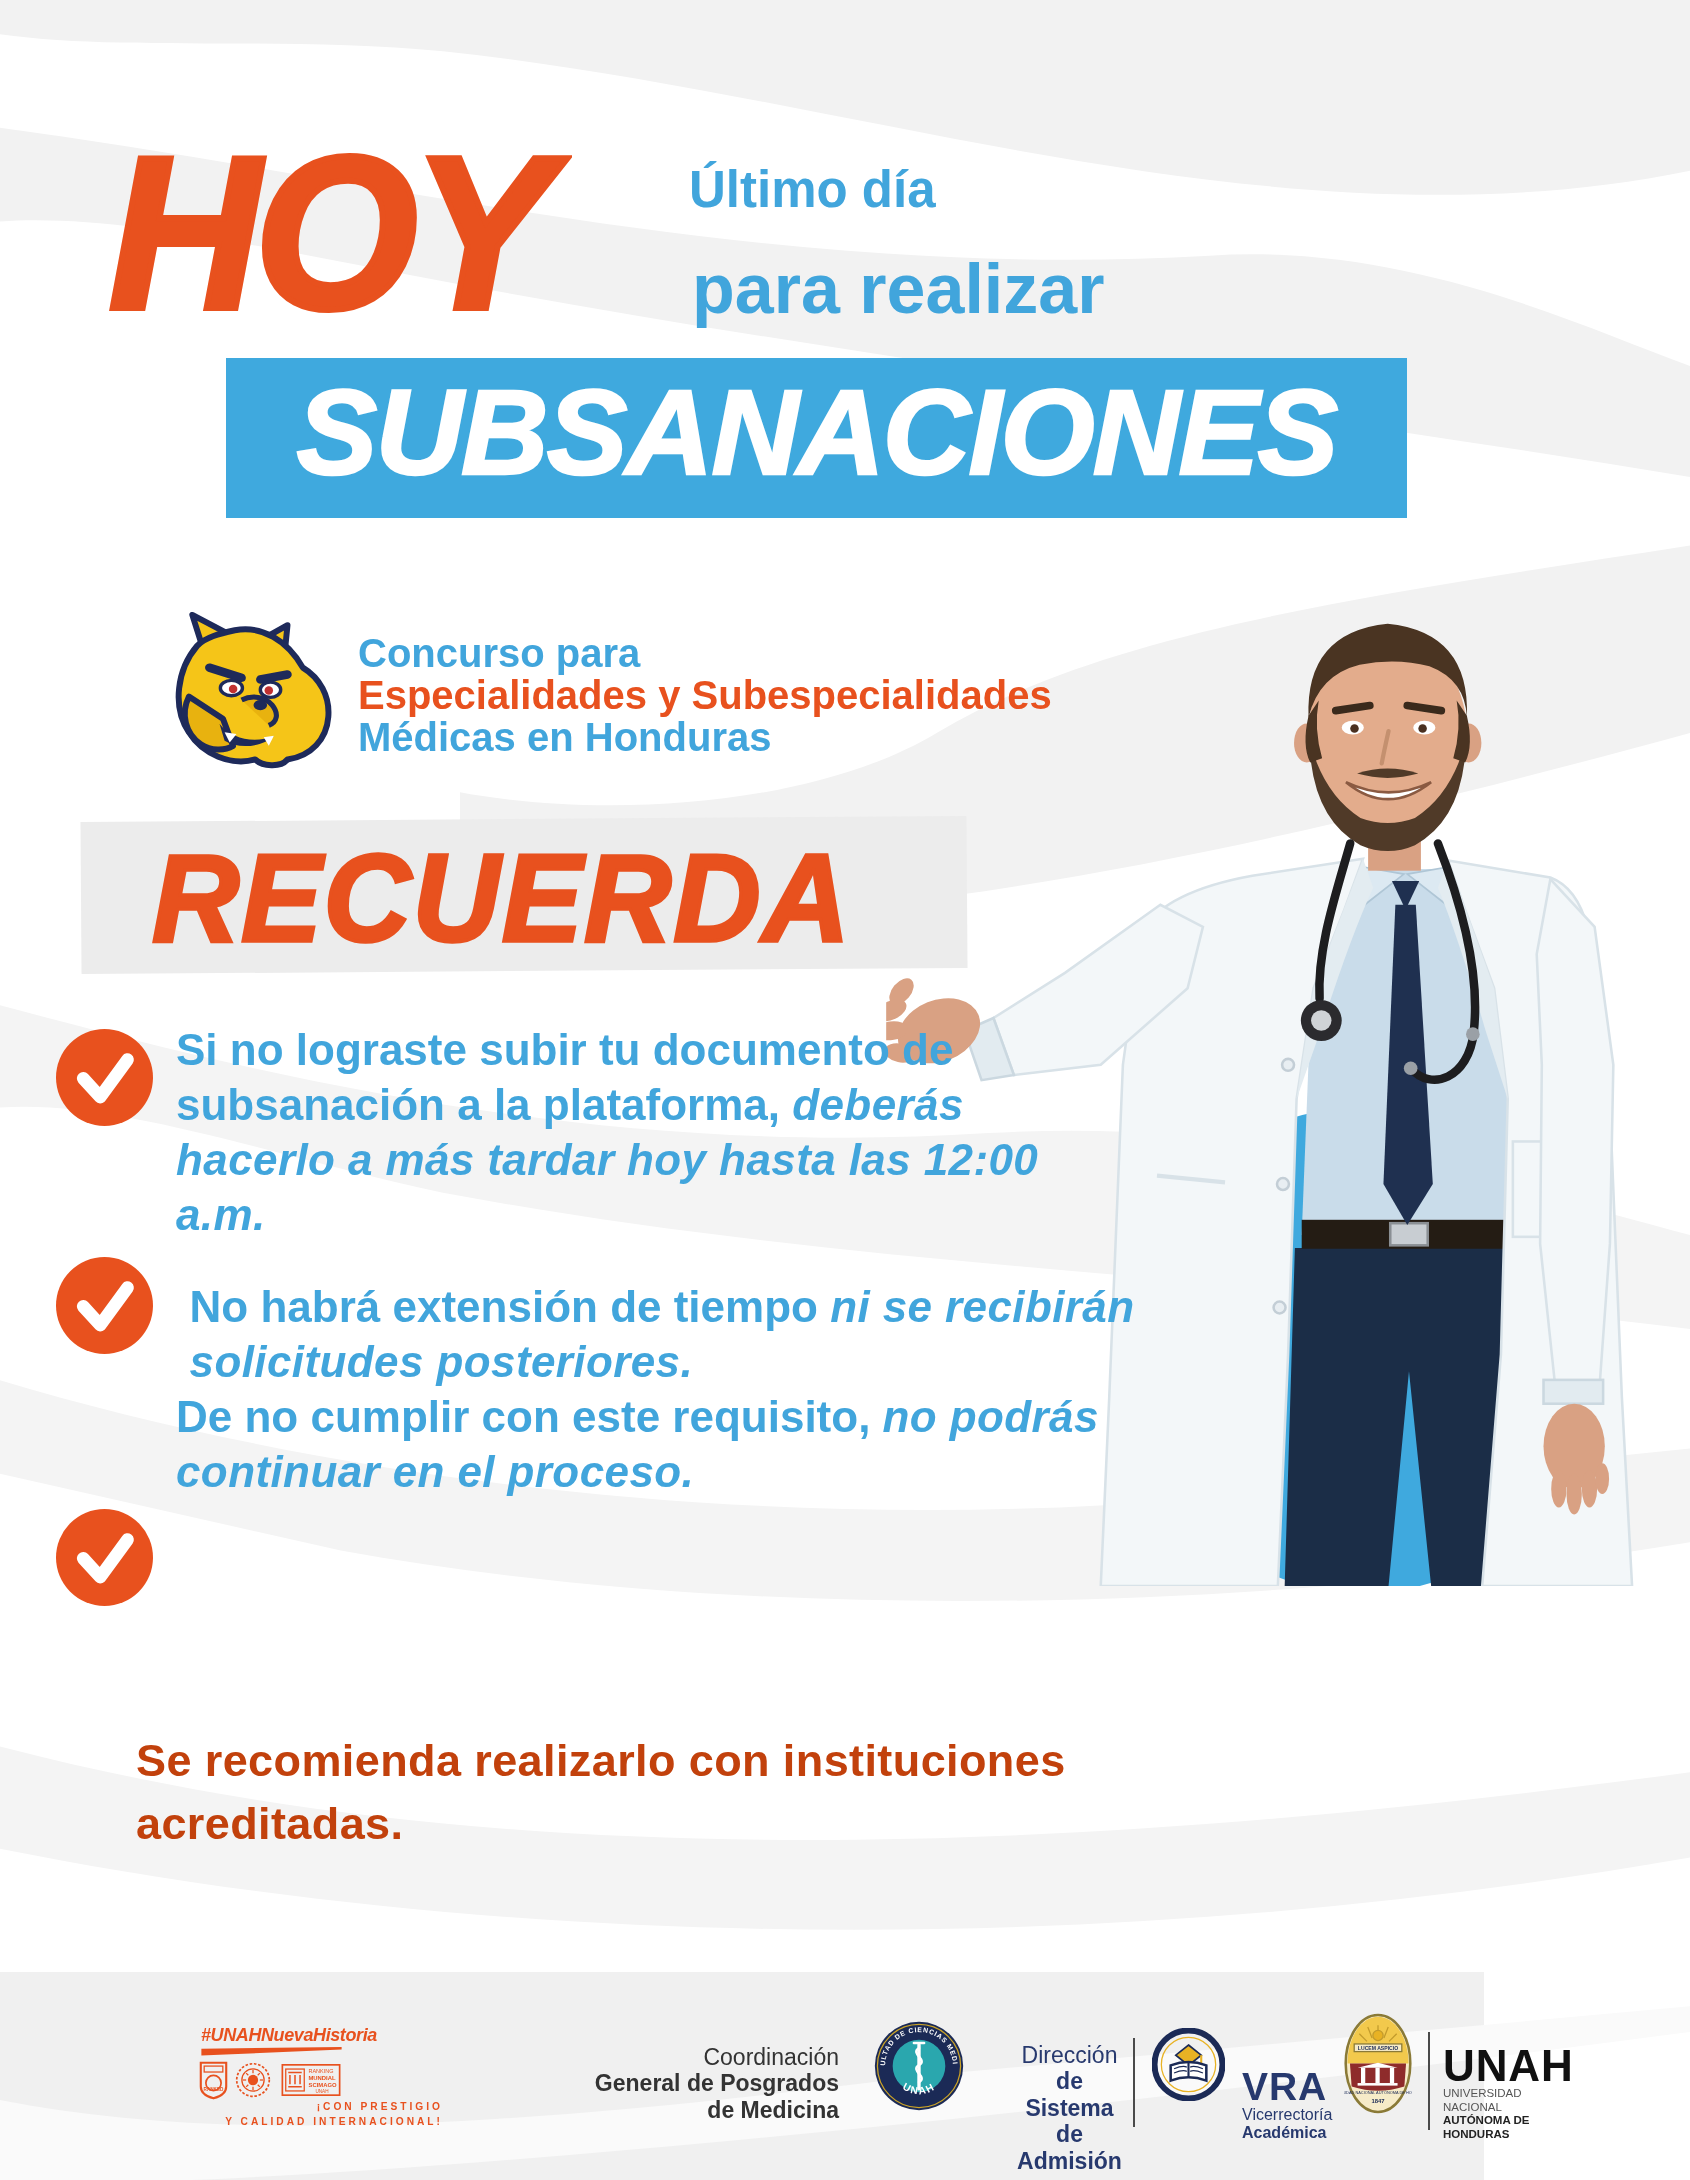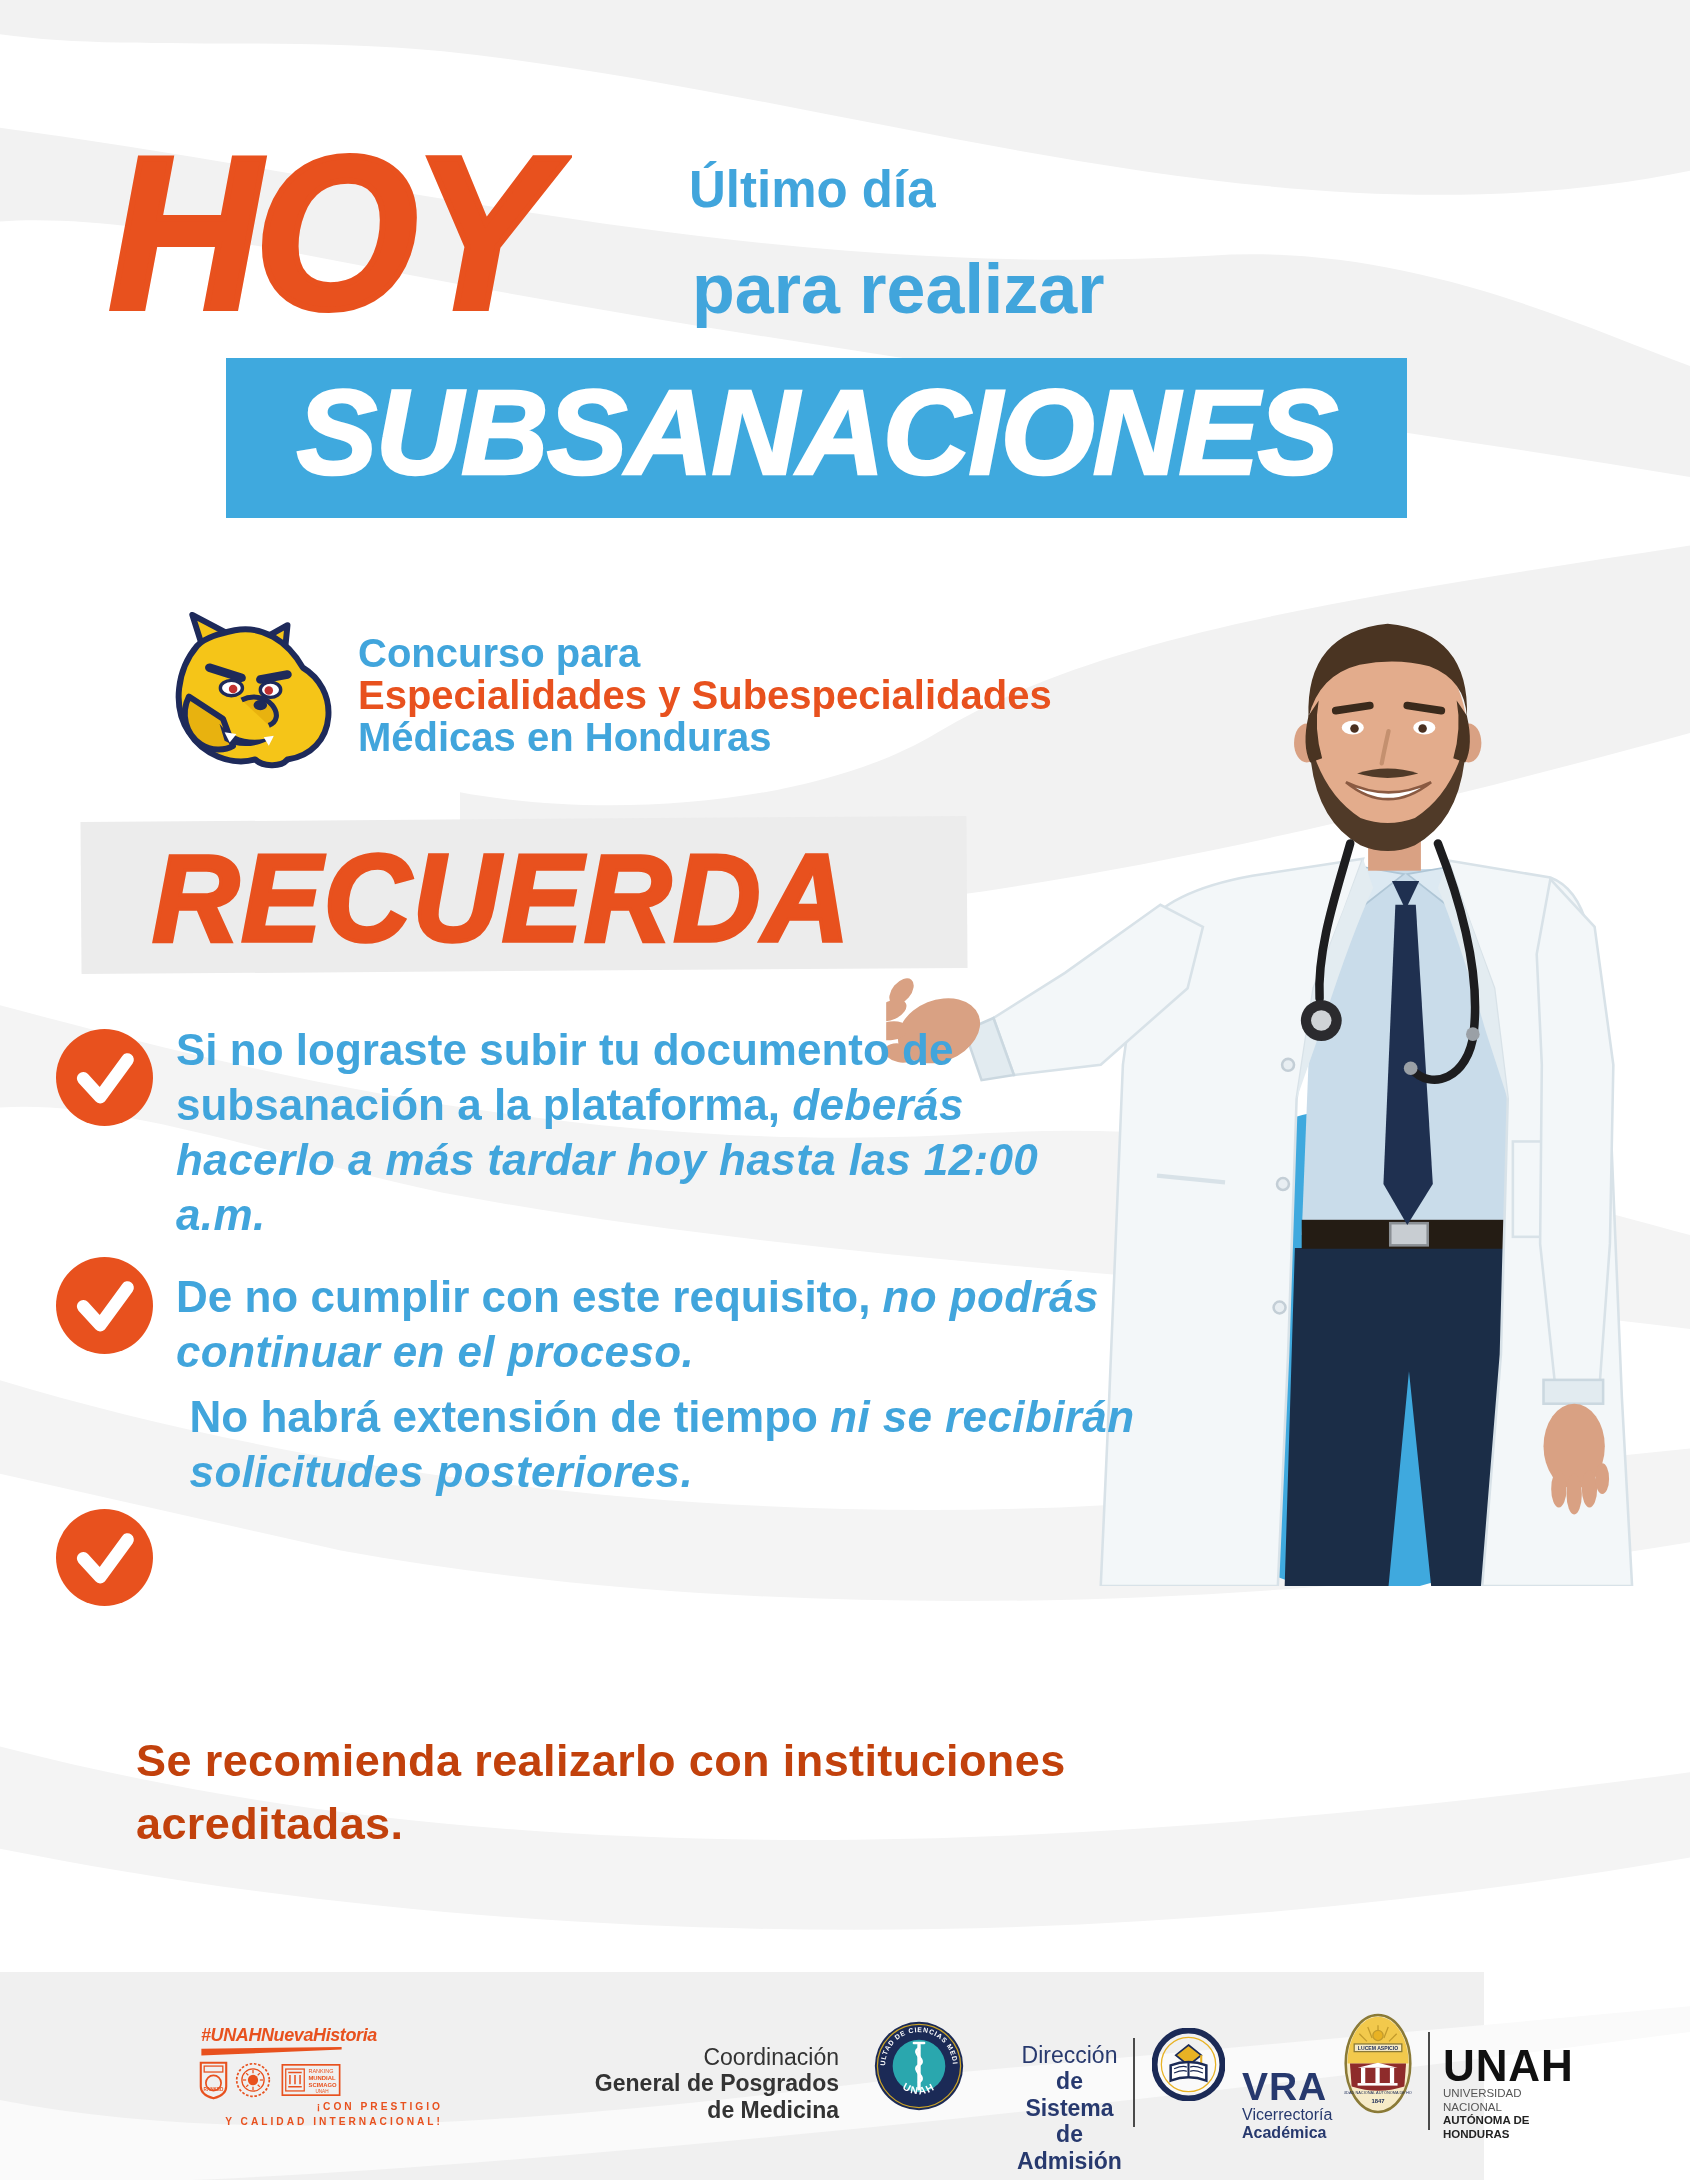--- a/index.html
+++ b/index.html
@@ -185,24 +185,24 @@
   <div class="abs btext" style="left:176px;top:1022px"><span>Si no lograste subir tu documento de
 subsanación a la plataforma, </span><span class="seg-b">deberás
 hacerlo a más tardar hoy hasta las 12:00
 a.m.</span></div>
 
   <svg class="abs check" style="left:56px;top:1257px" viewBox="0 0 114 114">
     <circle cx="57" cy="57" r="57" fill="#E8511E"></circle>
     <path d="M32,58 L52,80 L84,36" fill="none" stroke="#ffffff" stroke-width="15" stroke-linecap="round" stroke-linejoin="round"></path>
   </svg>
   <div class="abs" style="left:176px;top:1269px">
+    <div class="btext b2p2"><span>No habrá extensión de tiempo </span><span class="seg-b">ni se recibirán
+solicitudes posteriores.</span></div>
     <div class="btext"><span>De no cumplir con este requisito, </span><span class="seg-b">no podrás
 continuar en el proceso.</span></div>
-    <div class="btext b2p2"><span>No habrá extensión de tiempo </span><span class="seg-b">ni se recibirán
-solicitudes posteriores.</span></div>
   </div>
 
   <svg class="abs check" style="left:56px;top:1509px" viewBox="0 0 114 114">
     <circle cx="57" cy="57" r="57" fill="#E8511E"></circle>
     <path d="M32,58 L52,80 L84,36" fill="none" stroke="#ffffff" stroke-width="15" stroke-linecap="round" stroke-linejoin="round"></path>
   </svg>
 
   <div class="abs recom"><span class="seg-b">Se recomienda realizarlo con instituciones
 acreditadas.</span></div>
 

